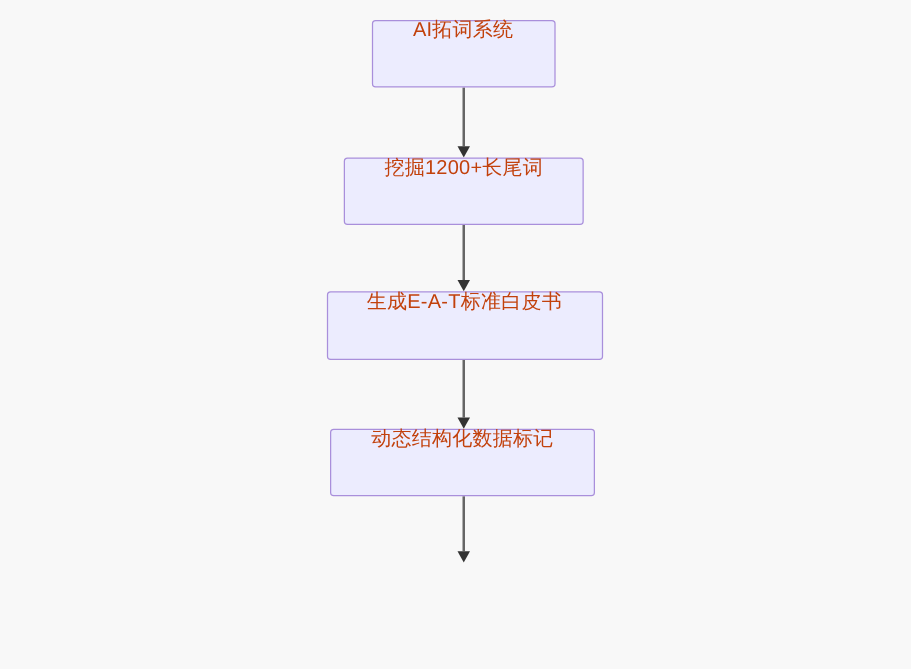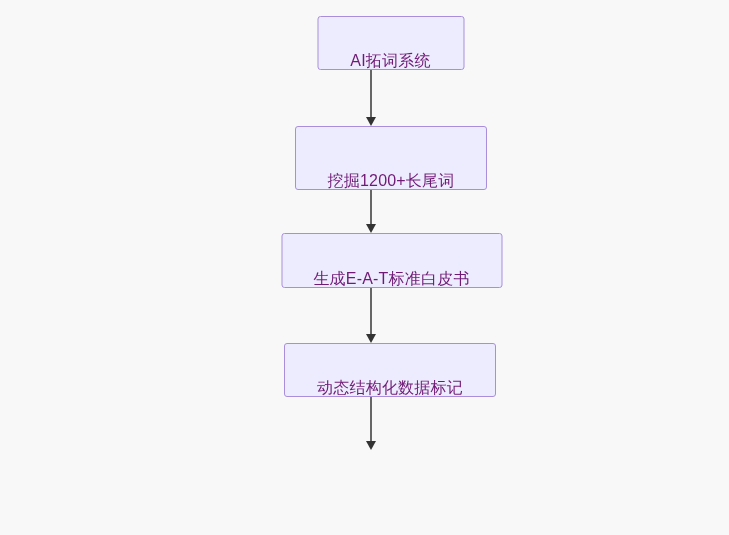--- a/index.html
+++ b/index.html
@@ -18,29 +18,28 @@
     width: 729px;
     height: 535px;
   }
   .node {
     position: absolute;
     box-sizing: border-box;
     background: #ececfe;
     border: 1.6px solid #a98fdb;
     border-radius: 3px;
     display: flex;
-    align-items: flex-end;
+    align-items: flex-start;
     justify-content: center;
-    color: #701a75;
+    color: #c2410c;
     font-size: 16px;
     line-height: 1;
     letter-spacing: 0.2px;
     white-space: nowrap;
     transform: translateX(-50%);
-    margin-left: 20px;
   }
   .node-label {
     display: block;
   }
   .edge {
     position: absolute;
     transform: translateX(-50%);
     width: 14px;
     pointer-events: none;
   }
@@ -83,21 +82,21 @@
   </div>
   <div class="edge" style="left:371px; top:397px; height:53px;">
     <div class="edge-line" style="height:44px;"></div>
     <div class="edge-head"></div>
   </div>
 
   <div class="node" style="left:370.5px; top:16px; width:147px; height:54px;">
     <span class="node-label">AI拓词系统</span>
   </div>
 
-  <div class="node" style="left:371px; top:126px; width:192px; height:64px;">
+  <div class="node" style="left:371px; top:126px; width:192px; height:54px;">
     <span class="node-label">挖掘1200+长尾词</span>
   </div>
 
   <div class="node" style="left:370px; top:343px; width:212px; height:54px;">
     <span class="node-label">动态结构化数据标记</span>
   </div>
 
   <div class="node" style="left:371.5px; top:233px; width:221px; height:55px;">
     <span class="node-label">生成E-A-T标准白皮书</span>
   </div>

